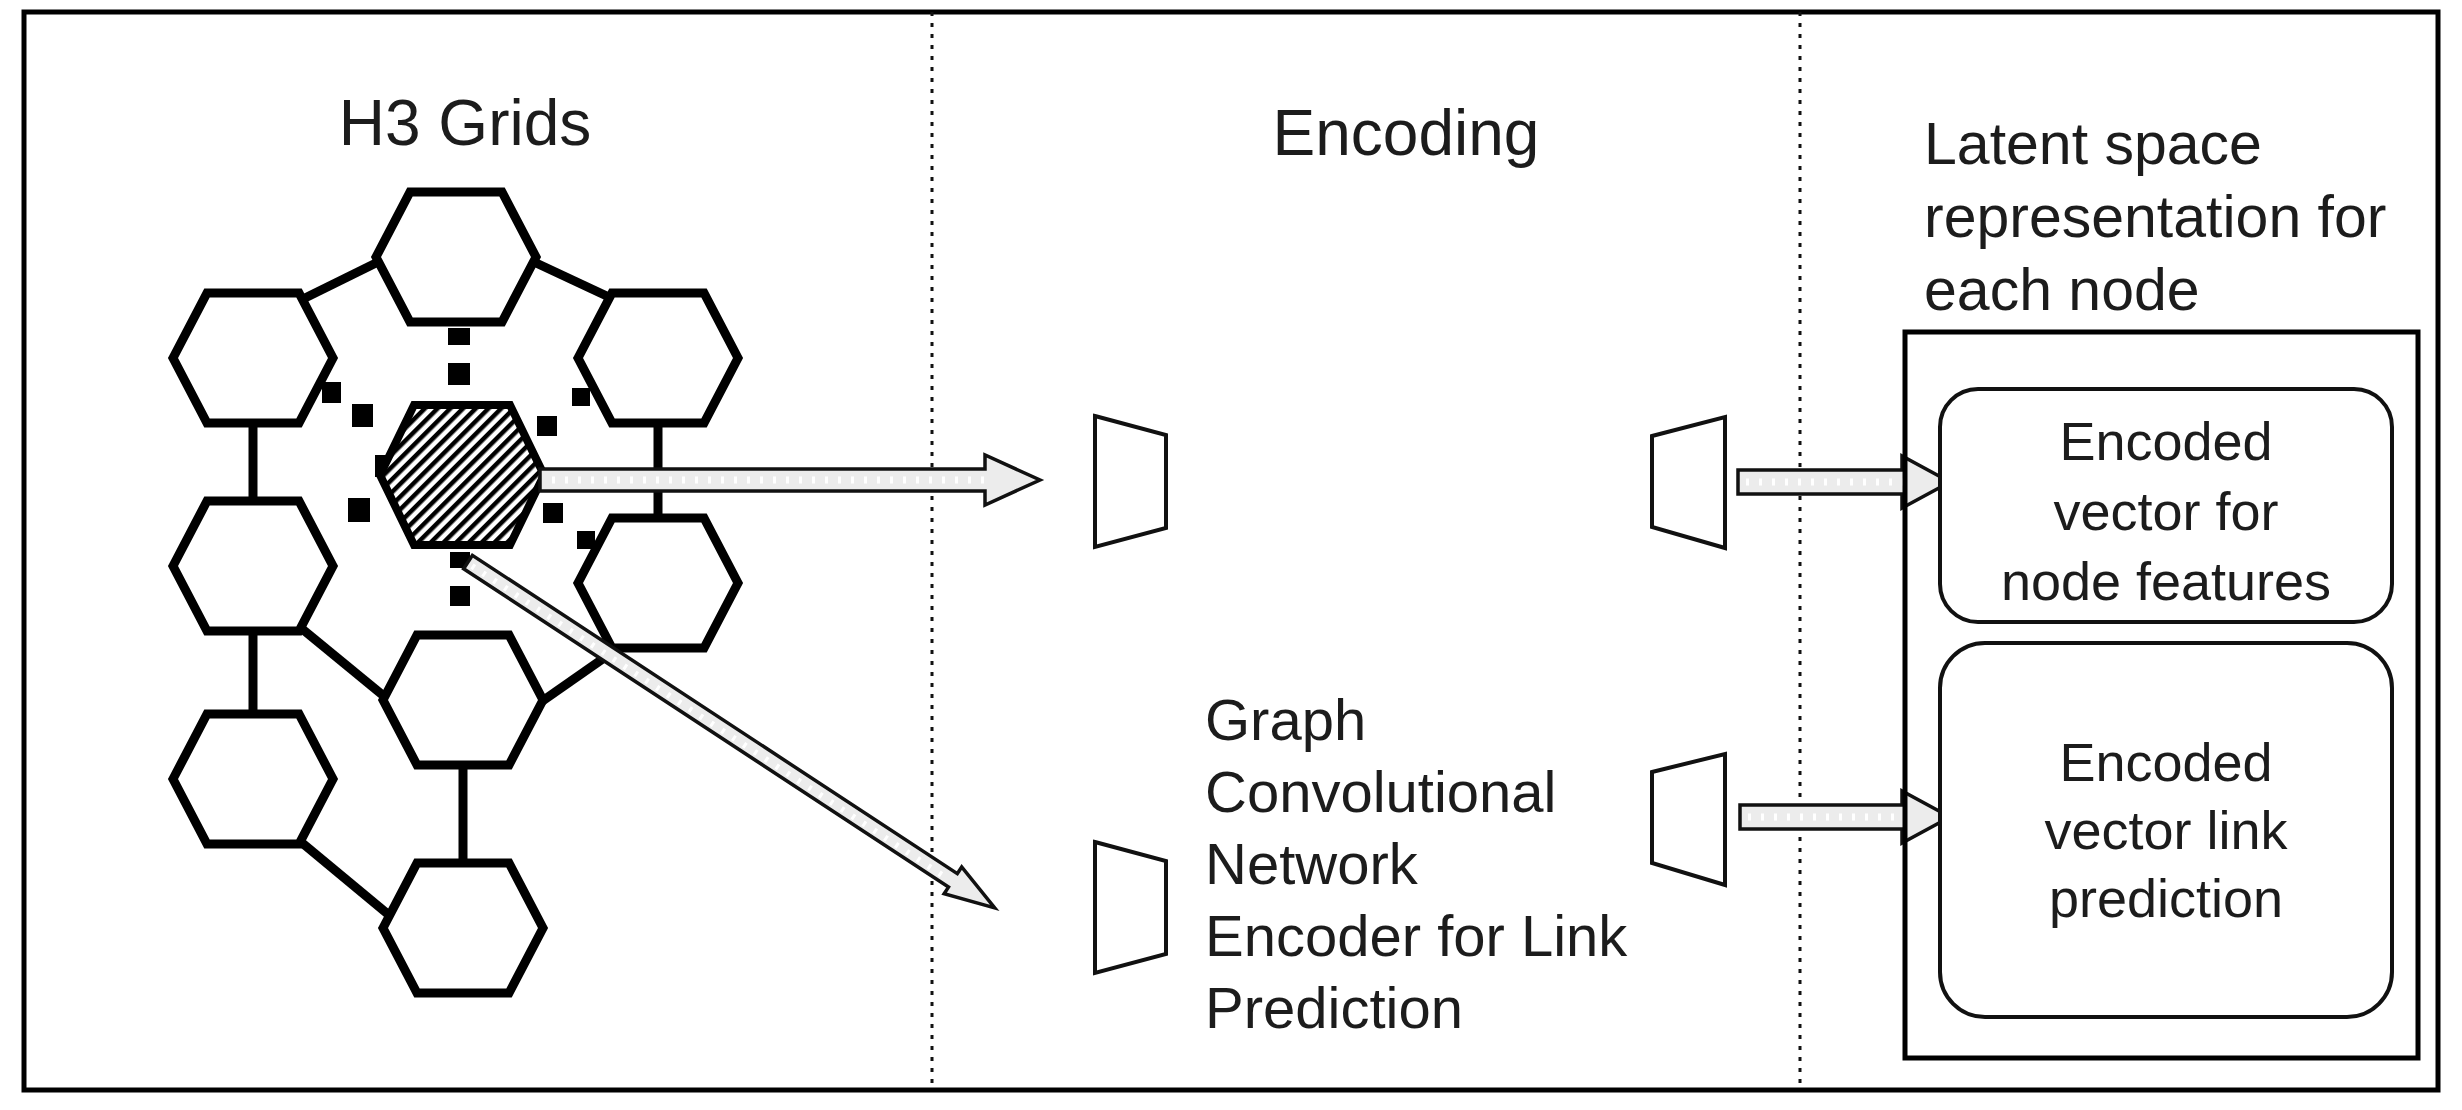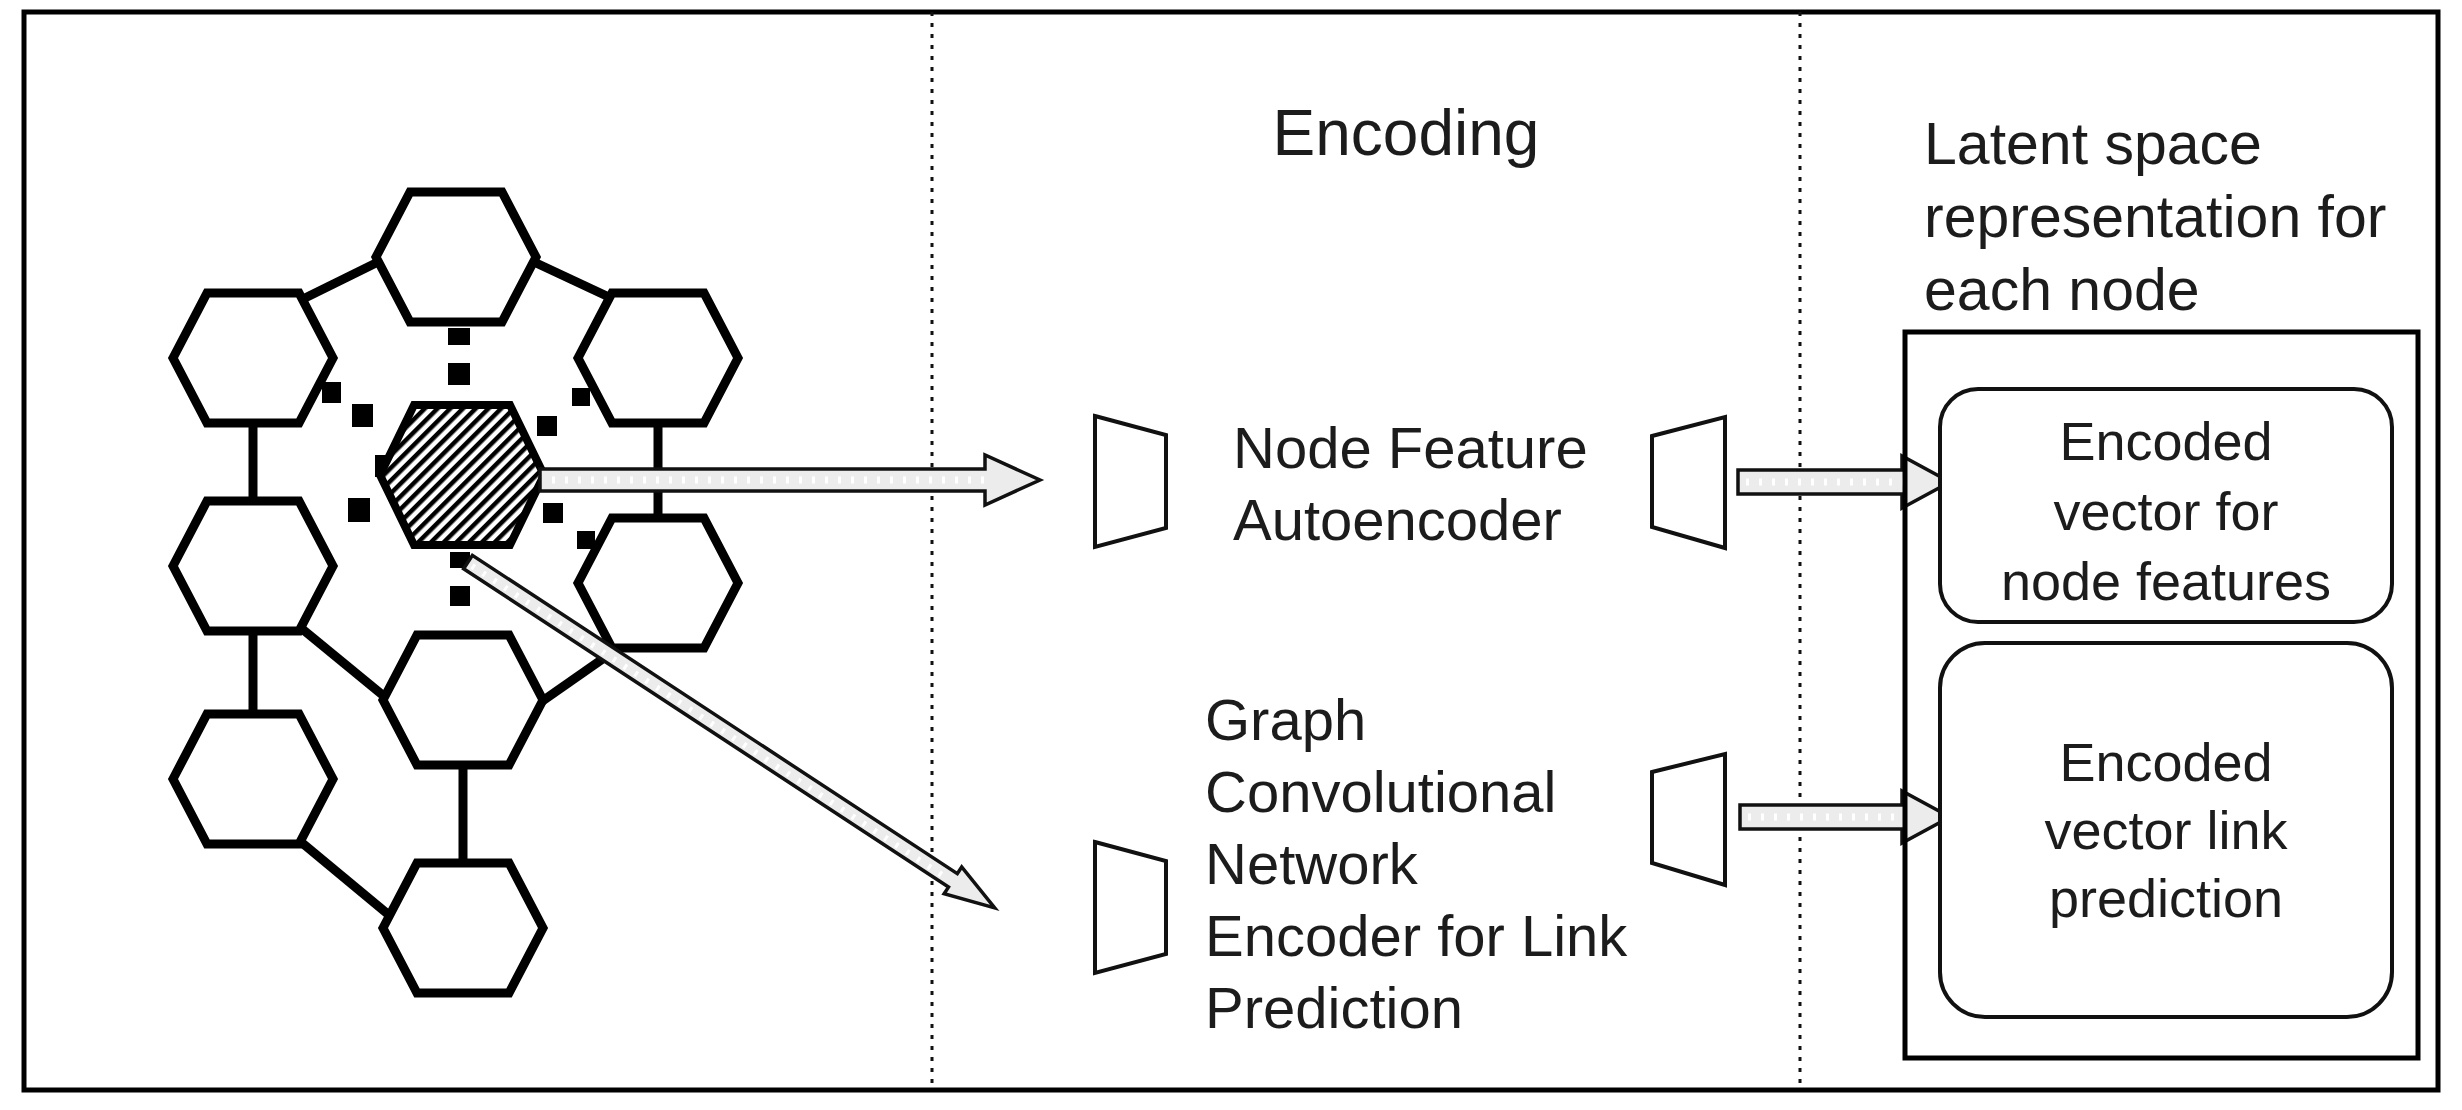--- a/index.html
+++ b/index.html
@@ -91,26 +91,25 @@
     <line x1="1746" y1="482" x2="1906" y2="482" stroke="#ffffff" stroke-width="7" stroke-dasharray="3 10"></line>
 
     <polygon points="1740,805 1902,805 1902,791 1950,817 1902,843 1902,829 1740,829" fill="#ececec" stroke="#111111" stroke-width="3.5"></polygon>
     <line x1="1748" y1="817" x2="1906" y2="817" stroke="#ffffff" stroke-width="7" stroke-dasharray="3 10"></line>
 
     <rect x="1905" y="332" width="513" height="726" fill="none" stroke="#000000" stroke-width="5"></rect>
     <rect x="1940" y="389" width="452" height="233" rx="38" ry="38" fill="#ffffff" stroke="#111111" stroke-width="4"></rect>
     <rect x="1940" y="643" width="452" height="374" rx="45" ry="45" fill="#ffffff" stroke="#111111" stroke-width="4"></rect>
   </svg>
 
+  <div class="label title-left">H3 Grids</div>
   <div class="label title-right">Latent space
 representation for
 each node</div>
   <div class="label title-mid">Encoding</div>
-  <div class="label nfa-label">Node Feature
-Autoencoder</div>
   <div class="label gcn-label">Graph
 Convolutional
 Network
 Encoder for Link
 Prediction</div>
   <div class="label box1-label">Encoded
 vector for
 node features</div>
   <div class="label box2-label">Encoded
 vector link

